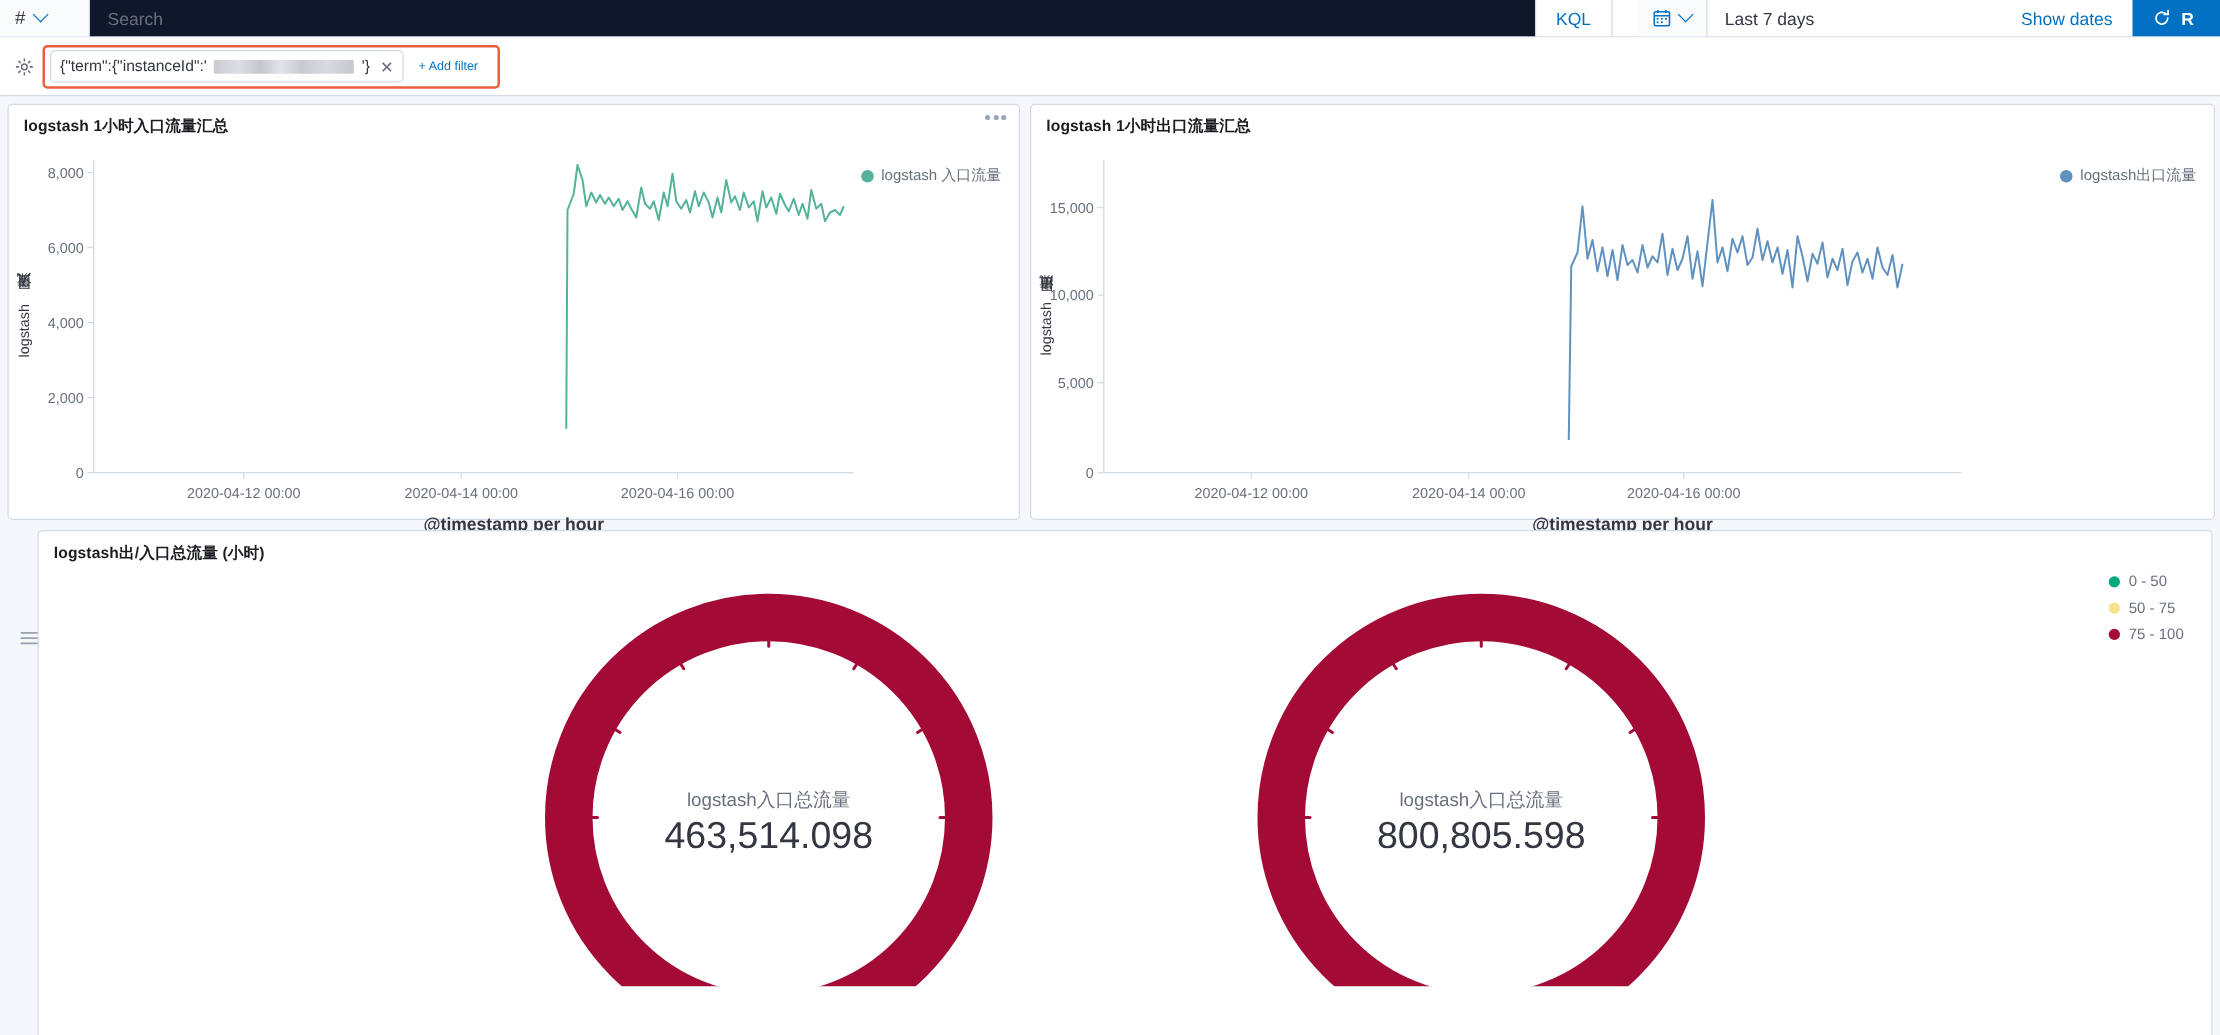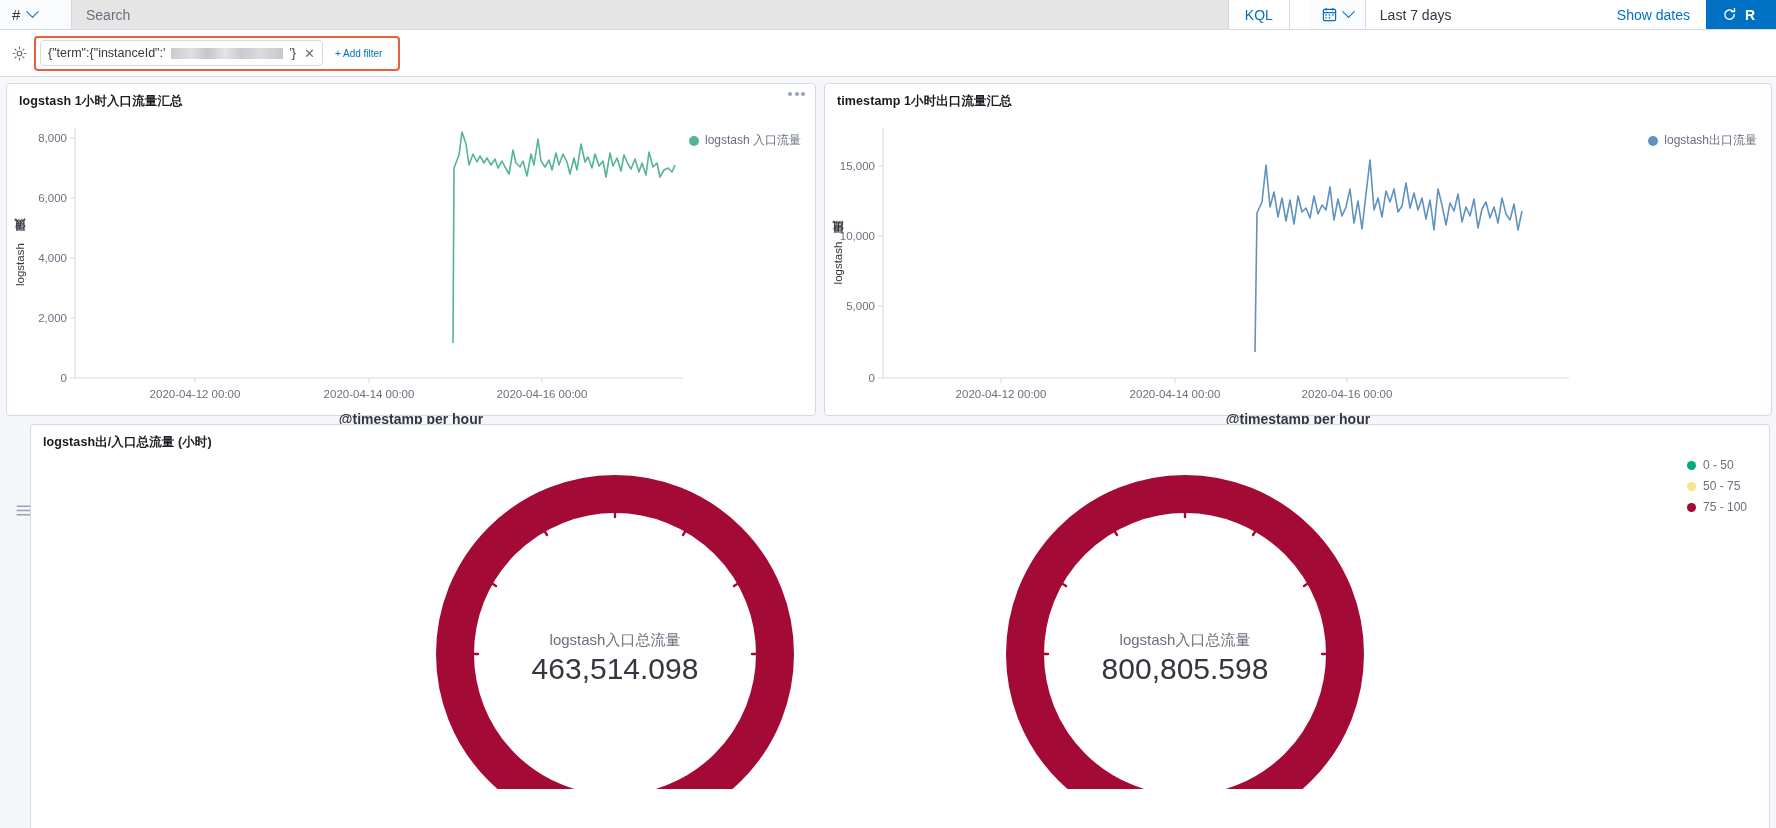--- a/index.html
+++ b/index.html
@@ -24,21 +24,21 @@
     border-right:1px solid #D3DAE6;
     background:#FAFBFD;
     font-size:14px; color:#343741;
   }
   .hash-glyph { font-size:15px; color:#343741; font-weight:400; }
   .chev { width:9px; height:9px; border-right:1.6px solid #0071C2; border-bottom:1.6px solid #0071C2;
           transform:rotate(45deg) translate(-2px,-2px); }
   .search-input {
     flex:1 1 auto; display:flex; align-items:center;
     padding:0 14px; font-size:14px; color:#69707D;
-    background:#e5e5e5;
+    background:#0f172a;
   }
   .kql-btn {
     display:flex; align-items:center; padding:4px 16px;
     border-left:1px solid #D3DAE6;
     font-size:14px; color:#0071C2;
   }
   .date-group { display:flex; align-items:stretch; border-left:1px solid #D3DAE6;padding-left:20px; }
   .cal-btn {
     display:flex; align-items:center; gap:7px; padding:0 12px;
     background:#FAFBFD; border-right:1px solid #D3DAE6;
@@ -268,21 +268,21 @@
       <svg class="rail-icon" viewBox="0 0 16 16">
         <g stroke="#98A2B3" stroke-width="1.3" stroke-linecap="round">
           <line x1="2" y1="4" x2="14" y2="4"></line>
           <line x1="2" y1="8" x2="14" y2="8"></line>
           <line x1="2" y1="12" x2="14" y2="12"></line>
         </g>
       </svg>
     </div>
 
     <div class="panel" style="width:948px;">
-      <div class="panel-title">timestamp 1小时出口流量汇总</div>
+      <div class="panel-title">logstash 1小时出口流量汇总</div>
 
       <div class="chart-area">
         <div class="legend">
           <span class="legend-dot" style="background:#6092C0;"></span>
           <span>logstash出口流量</span>
         </div>
         <div class="ytitle">logstash出口流量</div>
 
         <svg class="axis-svg" width="946" height="300" viewBox="0 0 946 300">
           <line x1="58" y1="18" x2="58" y2="268" stroke="#D3DAE6" stroke-width="1"></line>

